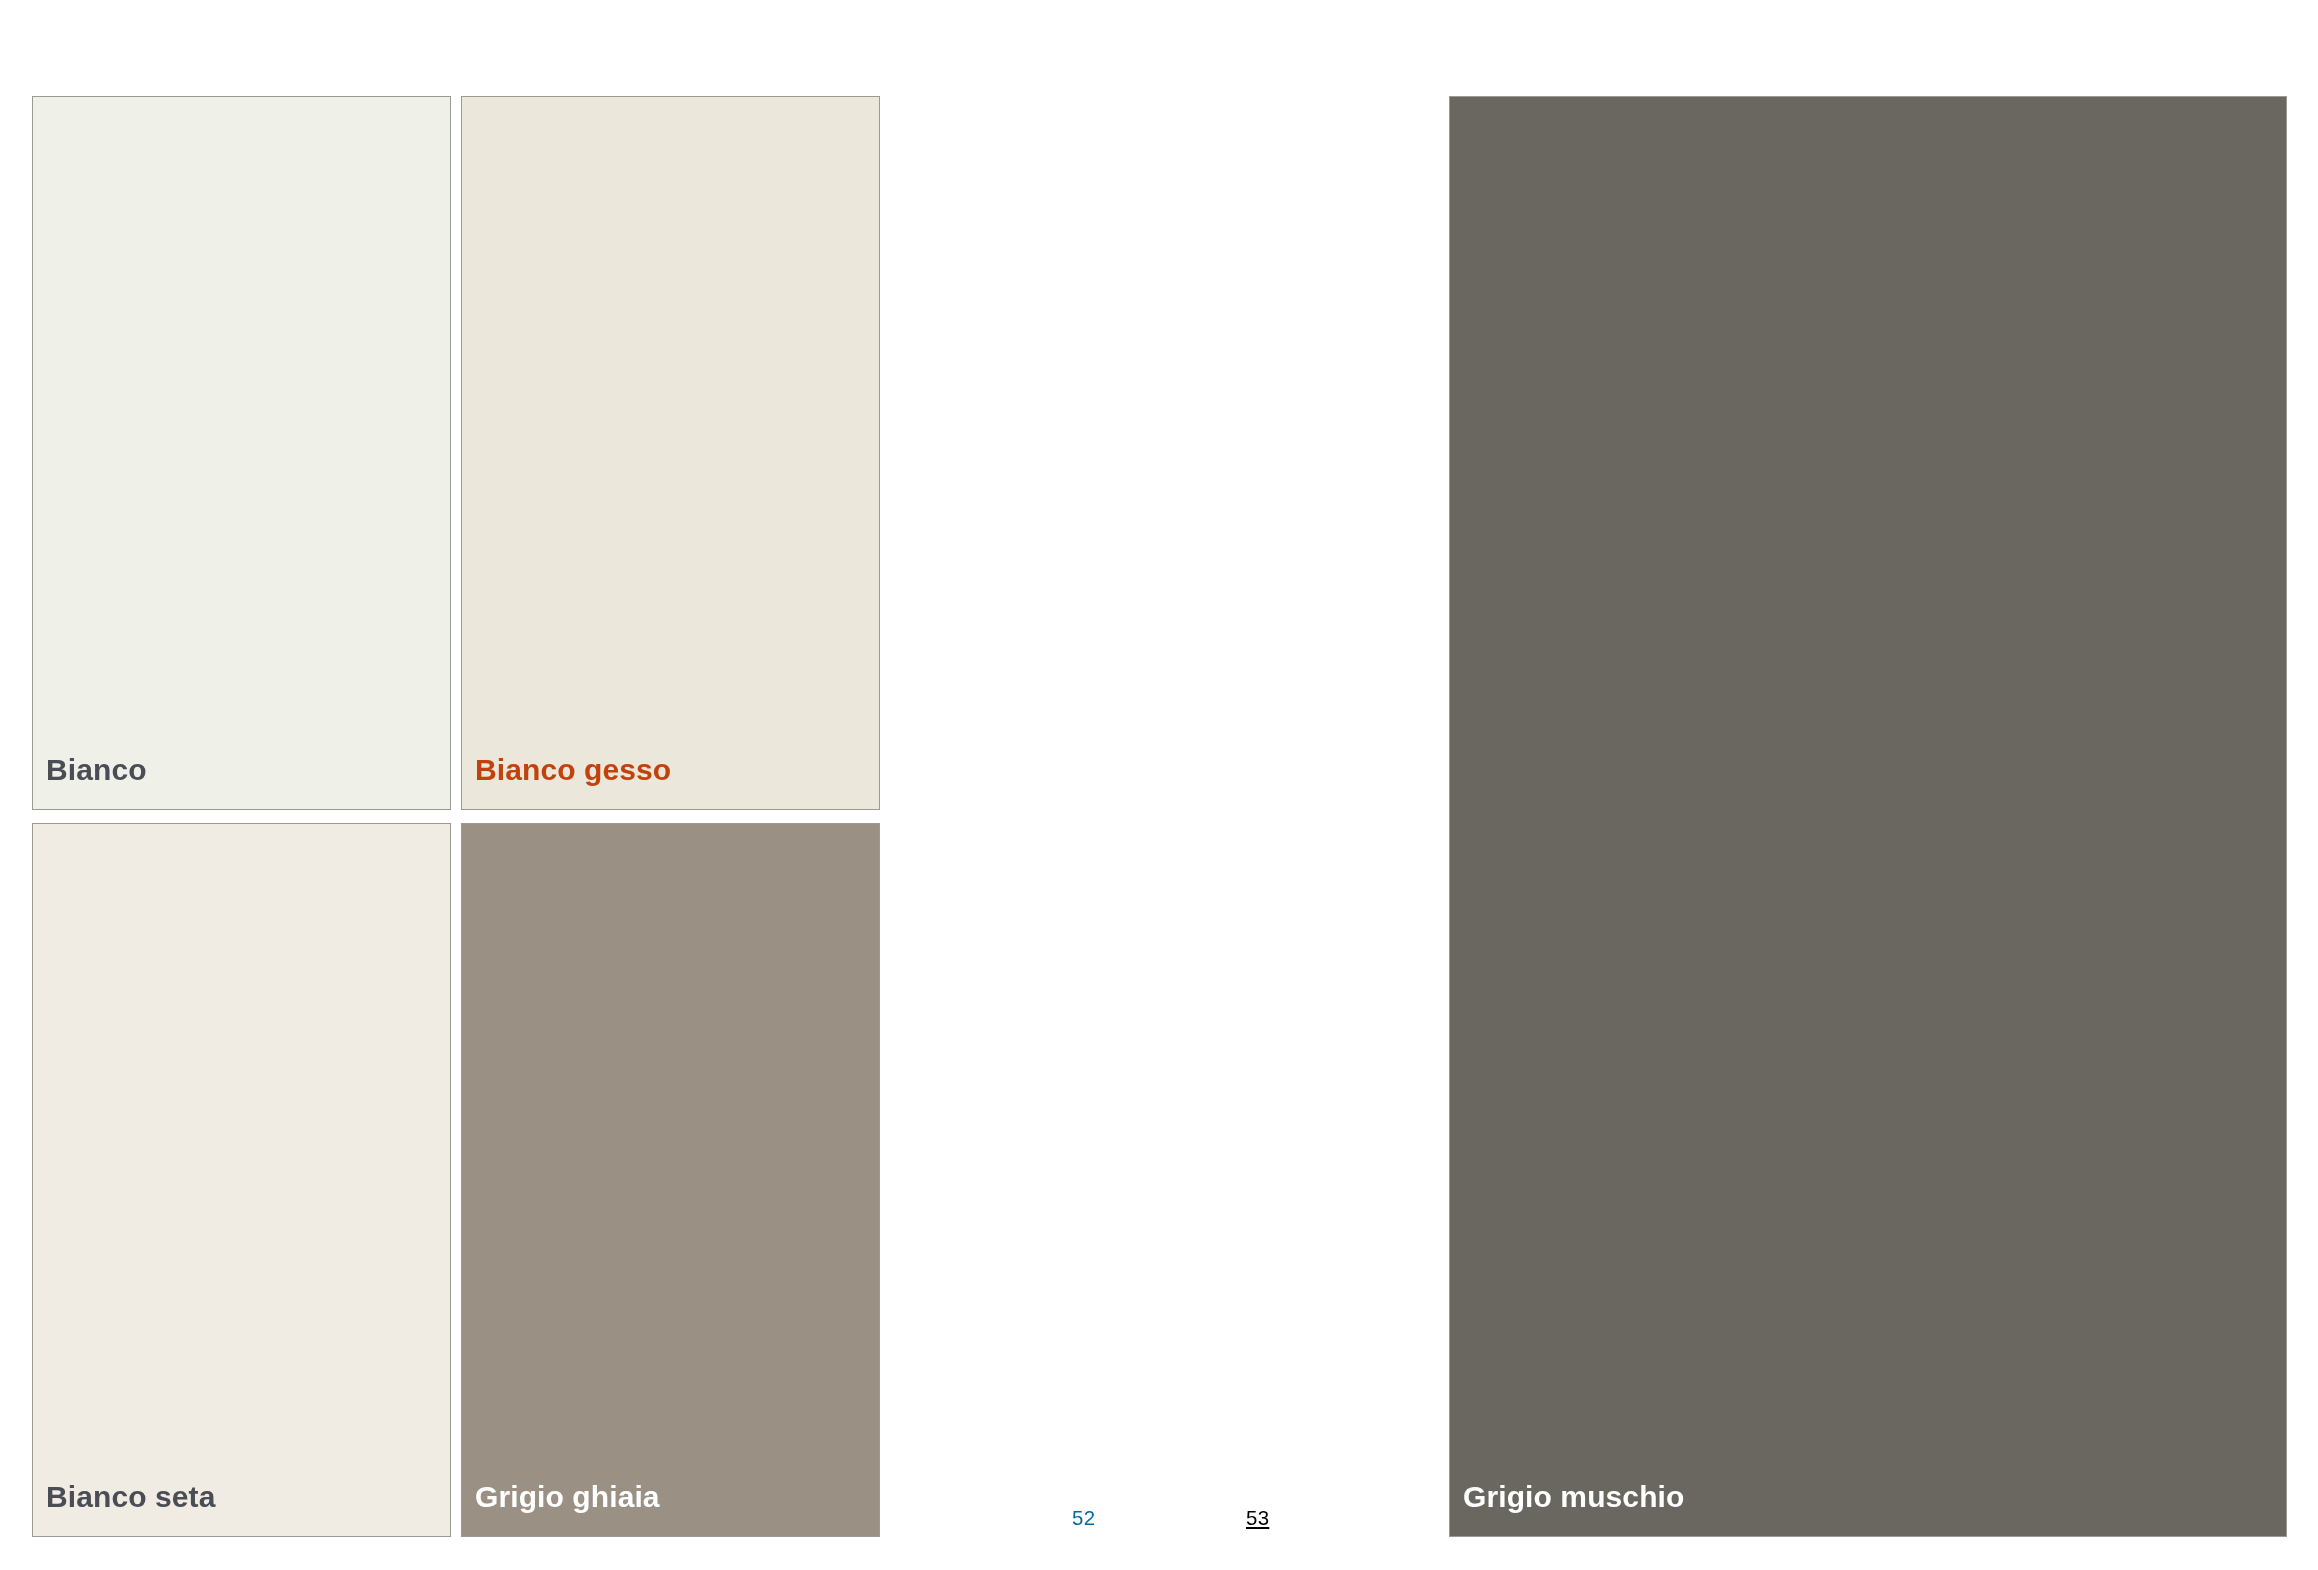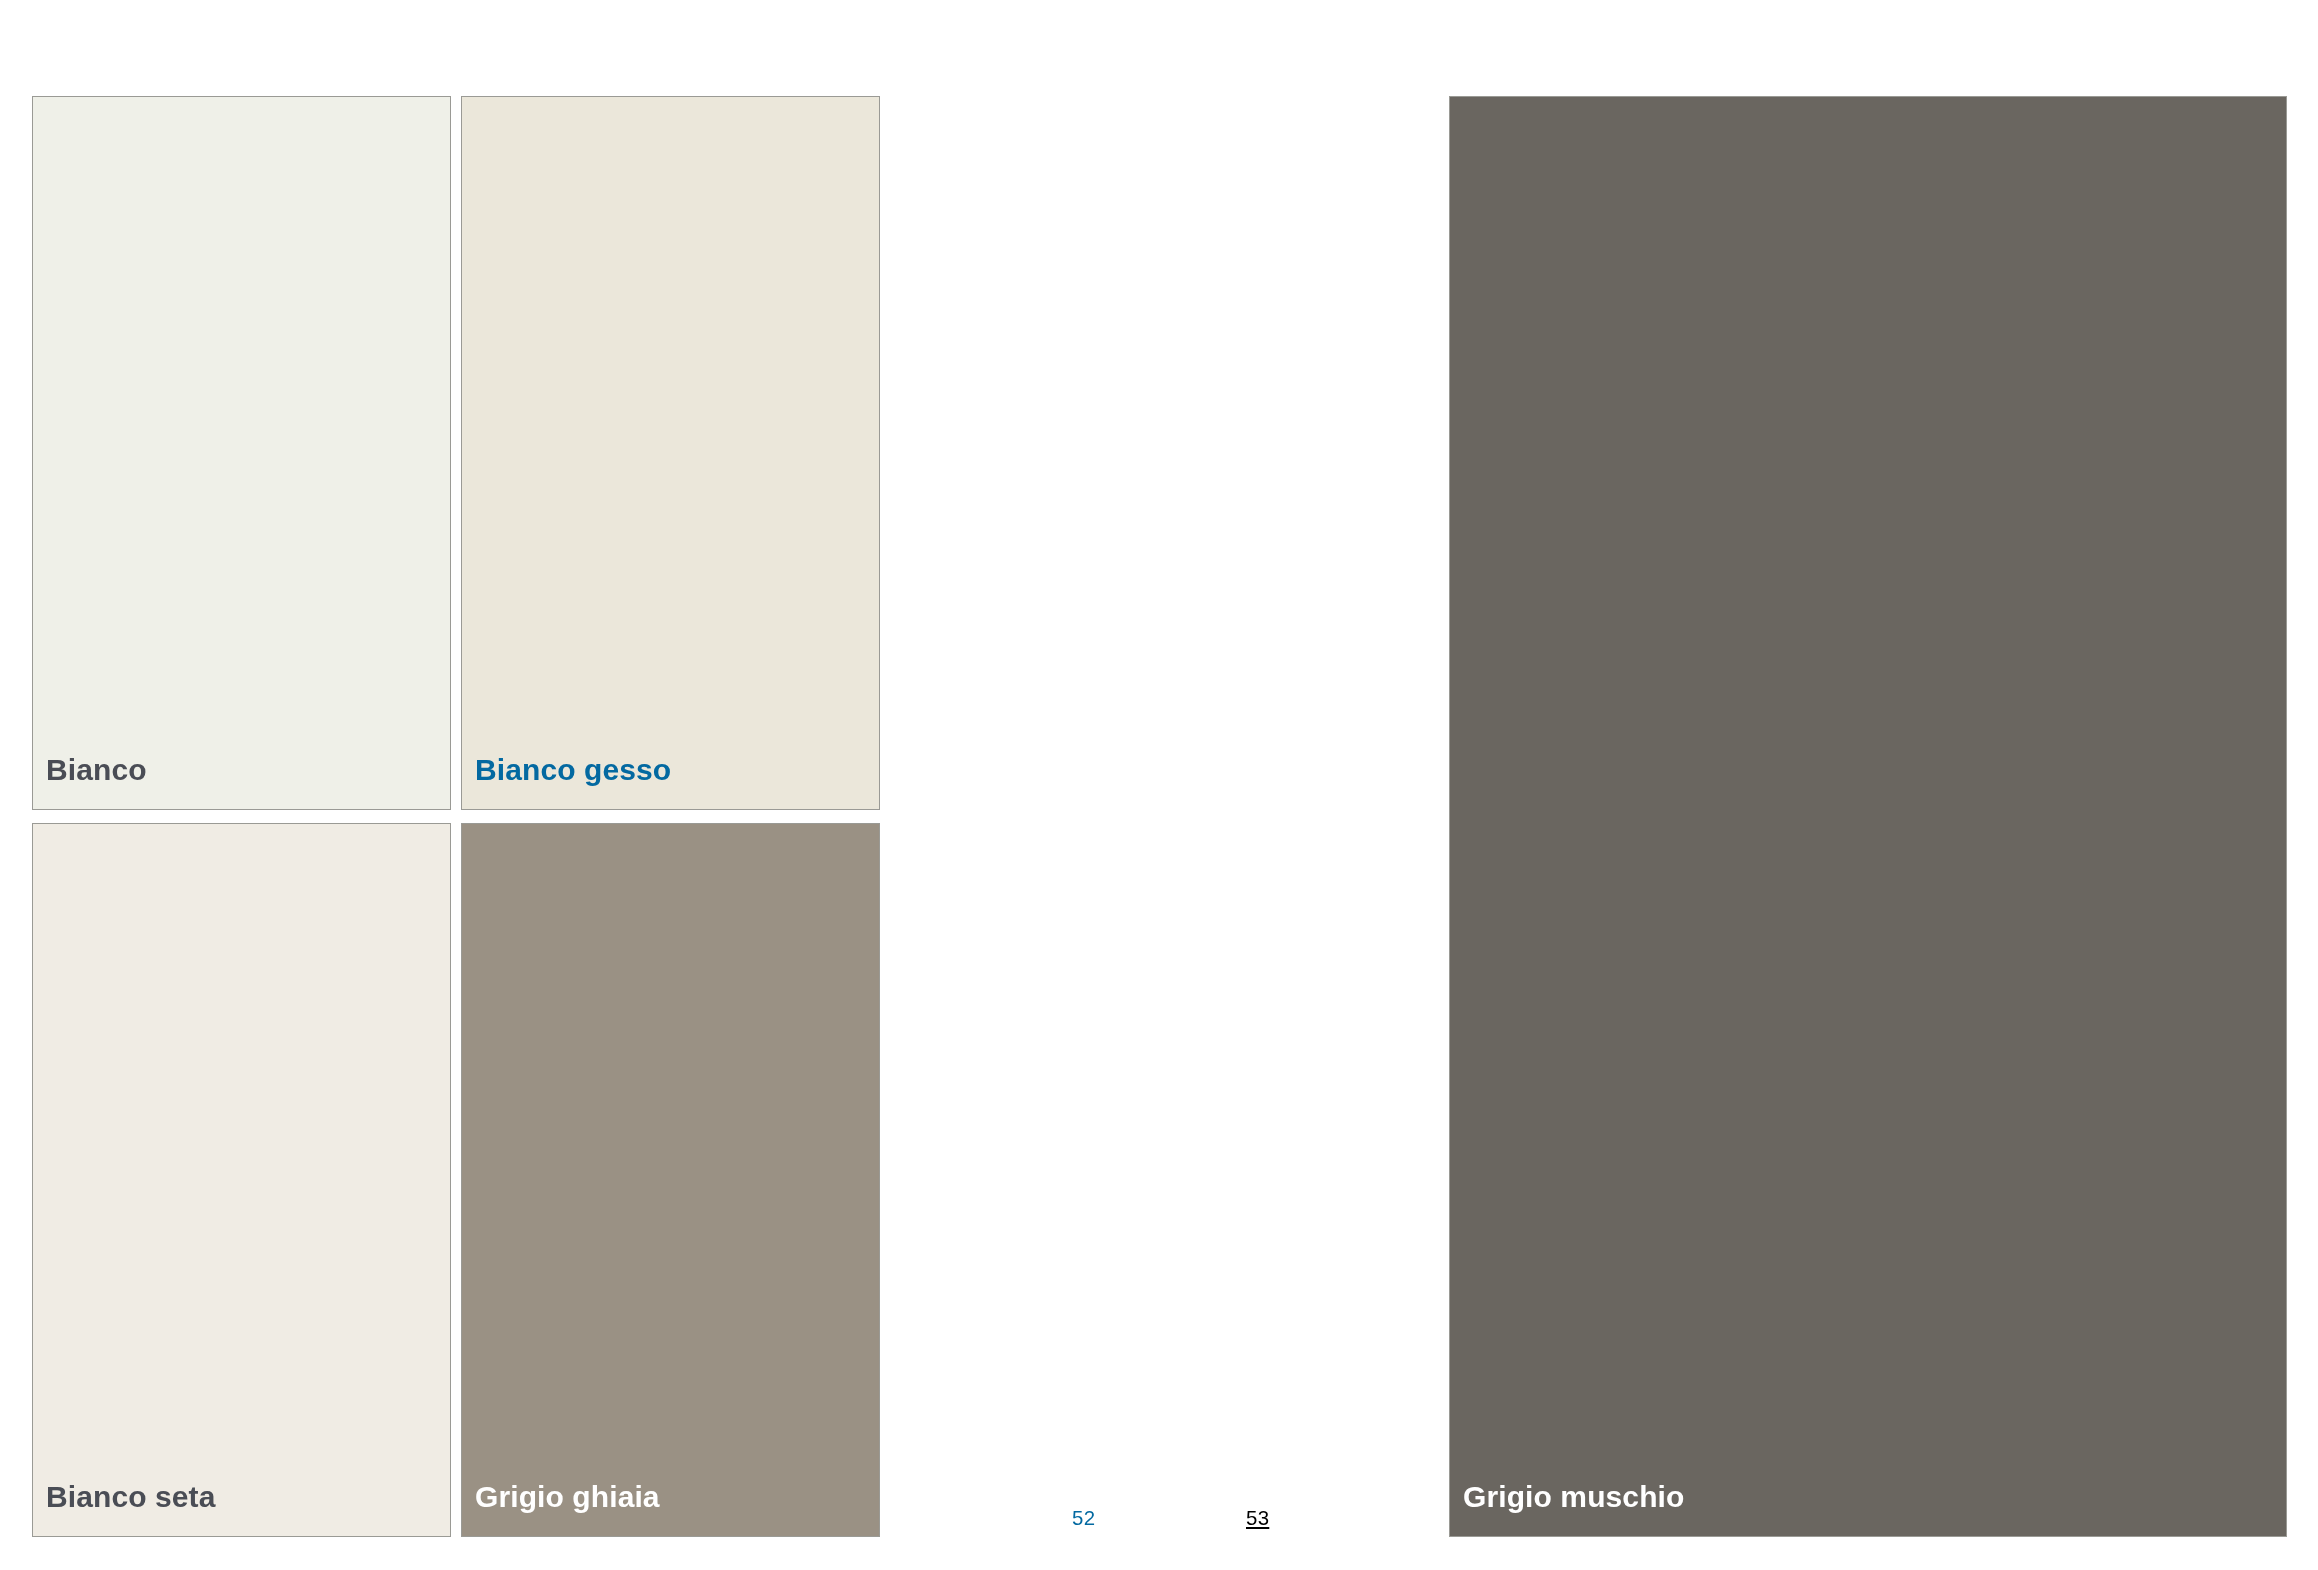--- a/index.html
+++ b/index.html
@@ -82,21 +82,21 @@
 </head>
 <body style="background-color: rgb(255, 255, 255);">
 
 <div class="spread">
 
   <div class="swatch sw-bianco" style="background-color: rgb(239, 240, 232); border-color: rgb(154, 154, 149);">
     <span class="swatch-label label-dark" style="color: rgb(74, 77, 85);">Bianco</span>
   </div>
 
   <div class="swatch sw-bianco-gesso" style="background-color: rgb(235, 231, 218); border-color: rgb(154, 154, 149);">
-    <span class="swatch-label label-dark" style="color: #0369a1;">Bianco gesso</span>
+    <span class="swatch-label label-dark" style="color: #c2410c;">Bianco gesso</span>
   </div>
 
   <div class="swatch sw-bianco-seta" style="background-color: rgb(240, 236, 228); border-color: rgb(154, 154, 149);">
     <span class="swatch-label label-dark" style="color: rgb(74, 77, 85);">Bianco seta</span>
   </div>
 
   <div class="swatch sw-grigio-muschio" style="background-color: rgb(106, 102, 96); border-color: rgb(154, 154, 149);">
     <span class="swatch-label label-light" style="color: rgb(255, 255, 255);">Grigio muschio</span>
   </div>
 

